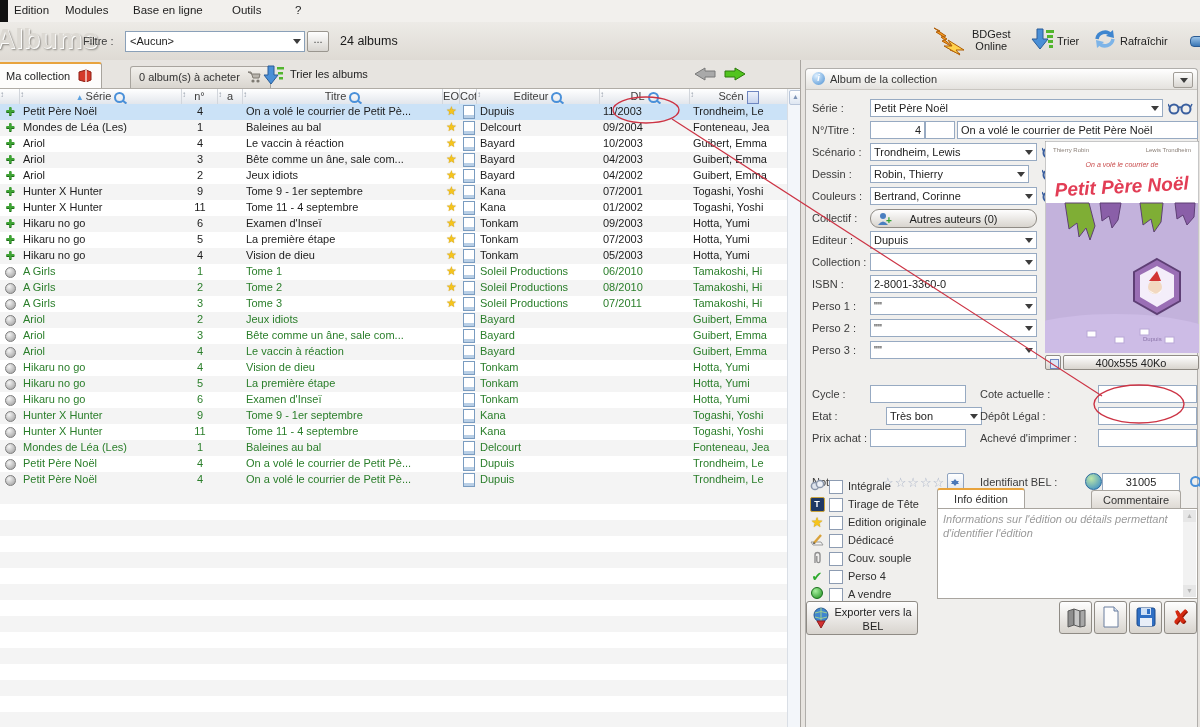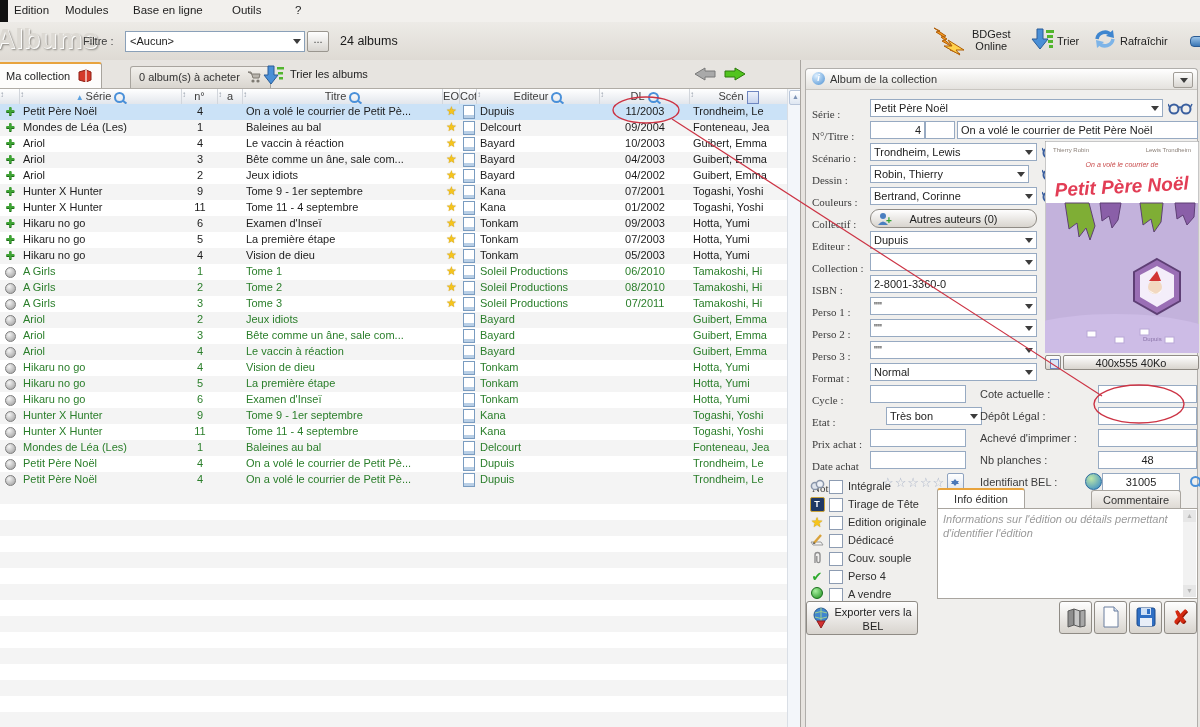--- a/index.html
+++ b/index.html
@@ -47,38 +47,38 @@
   .trow.owned{color:#2a7e2a;}
   .c{box-sizing:border-box;overflow:hidden;padding:1px 3px 0 3px;}
   .c.ic{width:20px;text-align:center;padding:0;}
   .c.serie{width:162px;}
   .c.num{width:36px;text-align:center;}
   .c.acol{width:25px;}
   .c.titre{width:200px;}
   .c.eo{width:17px;padding:0;text-align:center;}
   .c.cot{width:17px;padding:0;text-align:center;}
   .c.editeur{width:123px;}
-  .c.dl{width:90px;text-align:center;}
+  .c.dl{width:90px;text-align:left;}
   .c.scen{width:97px;}
   .plus{color:#3fa435;font-size:11px;font-weight:bold;text-shadow:0 1px 0 #1d6b18;line-height:14px;}
   .sphere{display:inline-block;width:9px;height:9px;border-radius:50%;background:radial-gradient(circle at 35% 30%,#f4f4f4,#9a9a9a);border:1px solid #7e7e7e;margin-top:3px;}
   .star{color:#f5c41c;font-size:12px;line-height:14px;text-shadow:0 0 1px #a07408;}
   .coticon{display:inline-block;width:10px;height:12px;margin-top:1px;background:#fff;border:1px solid #7a9cc0;box-shadow:inset 0 -3px 0 #b9cfe6;}
   #vscroll{position:absolute;left:787px;top:0;width:13px;height:639px;background:#f3f6fa;border-left:1px solid #d9dee5;}
   #vscroll .up{position:absolute;left:1px;top:1px;width:11px;height:13px;background:linear-gradient(#ffffff,#dfe7f2);border:1px solid #b9c6da;border-radius:2px;text-align:center;font-size:7px;color:#7d93b5;line-height:12px;}
   #vsep{position:absolute;left:800px;top:60px;width:1px;height:667px;background:#a9a5a0;}
   
   #panel{position:absolute;left:801px;top:60px;width:399px;height:667px;background:#e7e4e0;}
   #gbox{position:absolute;left:4px;top:8px;width:391px;height:659px;border:1px solid #b0aeab;border-bottom:none;border-radius:4px 4px 0 0;background:#f0efed;}
   #gbox-hd{position:absolute;left:0;top:0;width:100%;height:20px;background:linear-gradient(#ffffff,#e4e2de);border-bottom:1px solid #c9c6c1;border-radius:4px 4px 0 0;}
   #gbox-hd .t{position:absolute;left:24px;top:4px;color:#333;}
   #info-ico{position:absolute;left:6px;top:3px;width:13px;height:13px;border-radius:50%;background:radial-gradient(circle at 35% 30%,#dff0ff,#4a8fd2);color:#fff;font-size:9px;font-style:italic;font-weight:bold;text-align:center;line-height:13px;}
   #gbox-dd{position:absolute;right:4px;top:3px;width:18px;height:14px;background:linear-gradient(#fdfdfd,#d9d6d1);border:1px solid #a09c96;border-radius:2px;}
   .prow{position:absolute;left:0;width:100%;height:20px;}
-  .fl{position:absolute;left:6px;top:9px;color:#3c3c3c;white-space:nowrap;font-family:Liberation Serif, serif;}
+  .fl{position:absolute;left:6px;top:3px;color:#3c3c3c;white-space:nowrap;}
   .frl{position:absolute;left:174px;top:3px;color:#3c3c3c;white-space:nowrap;}
   .ctl{position:absolute;top:0;height:18px;box-sizing:border-box;background:#fff;border:1px solid #97aac2;font-size:11px;color:#222;padding:2px 3px 0 3px;overflow:hidden;white-space:nowrap;}
   .glasses{position:absolute;top:2px;}
   
   .chkrow{position:absolute;left:0;height:18px;width:230px;}
   .chkrow .cic{position:absolute;left:3px;top:0;width:16px;text-align:center;}
   .chkrow .box{position:absolute;left:23px;top:1px;width:12px;height:12px;background:#fff;border:1px solid #8d9cb2;}
   .chkrow .lb{position:absolute;left:42px;top:1px;color:#2f2f2f;white-space:nowrap;}
   
   .ptab{position:absolute;box-sizing:border-box;height:19px;border:1px solid #a9a59f;border-bottom:none;border-radius:3px 3px 0 0;background:linear-gradient(#f6f4f1,#ddd9d3);padding:3px 7px 0 7px;text-align:center;color:#333;}
@@ -589,47 +589,37 @@
       <div class="ctl" style="left:64px;width:167px"><span>""</span><span class="dd-arrow" style="top:6px"></span></div>
     </div>
     <div class="prow" style="top:250px">
       <span class="fl">Perso 2 :</span>
       <div class="ctl" style="left:64px;width:167px"><span>""</span><span class="dd-arrow" style="top:6px"></span></div>
     </div>
     <div class="prow" style="top:272px">
       <span class="fl">Perso 3 :</span>
       <div class="ctl" style="left:64px;width:167px"><span>""</span><span class="dd-arrow" style="top:6px"></span></div>
     </div>
-    <div class="prow" style="top:294px">
-      <span class="fl">Format :</span>
-      <div class="ctl" style="left:64px;width:167px"><span>Normal</span><span class="dd-arrow" style="top:6px"></span></div>
-    </div>
     <div class="prow" style="top:316px">
       <span class="fl">Cycle :</span>
       <div class="ctl" style="left:64px;width:96px"></div>
       <span class="frl">Cote actuelle :</span>
       <div class="ctl" style="left:292px;width:99px"></div>
     </div>
     <div class="prow" style="top:338px">
       <span class="fl">Etat :</span>
       <div class="ctl" style="left:80px;width:96px"><span>Très bon</span><span class="dd-arrow" style="top:6px"></span></div>
       <span class="frl">Dépôt Légal :</span>
       <div class="ctl" style="left:292px;width:99px"></div>
     </div>
     <div class="prow" style="top:360px">
       <span class="fl">Prix achat :</span>
       <div class="ctl" style="left:64px;width:96px"></div>
       <span class="frl">Achevé d'imprimer :</span>
       <div class="ctl" style="left:292px;width:99px"></div>
-    </div>
-    <div class="prow" style="top:382px">
-      <span class="fl">Date achat</span>
-      <div class="ctl" style="left:64px;width:96px"></div>
-      <span class="frl">Nb planches :</span>
-      <div class="ctl" style="left:292px;width:99px;text-align:center">48</div>
     </div>
     <div class="prow" style="top:404px">
       <span class="fl">Note :</span>
       <span id="note-stars">☆☆☆☆☆</span>
       <div id="note-spin">
             <i class="u"></i>
             <i class="d"></i>
           </div>
       <span class="frl">Identifiant BEL :</span>
       <div id="globe"></div>

